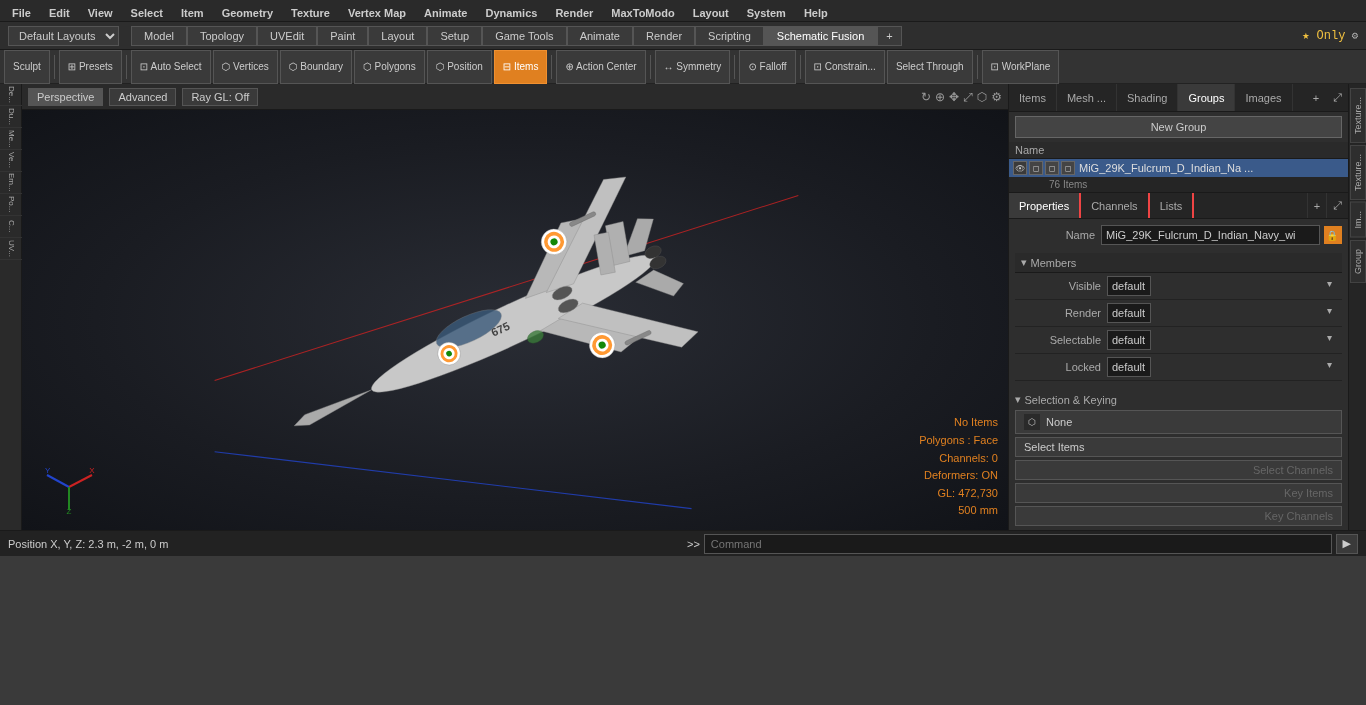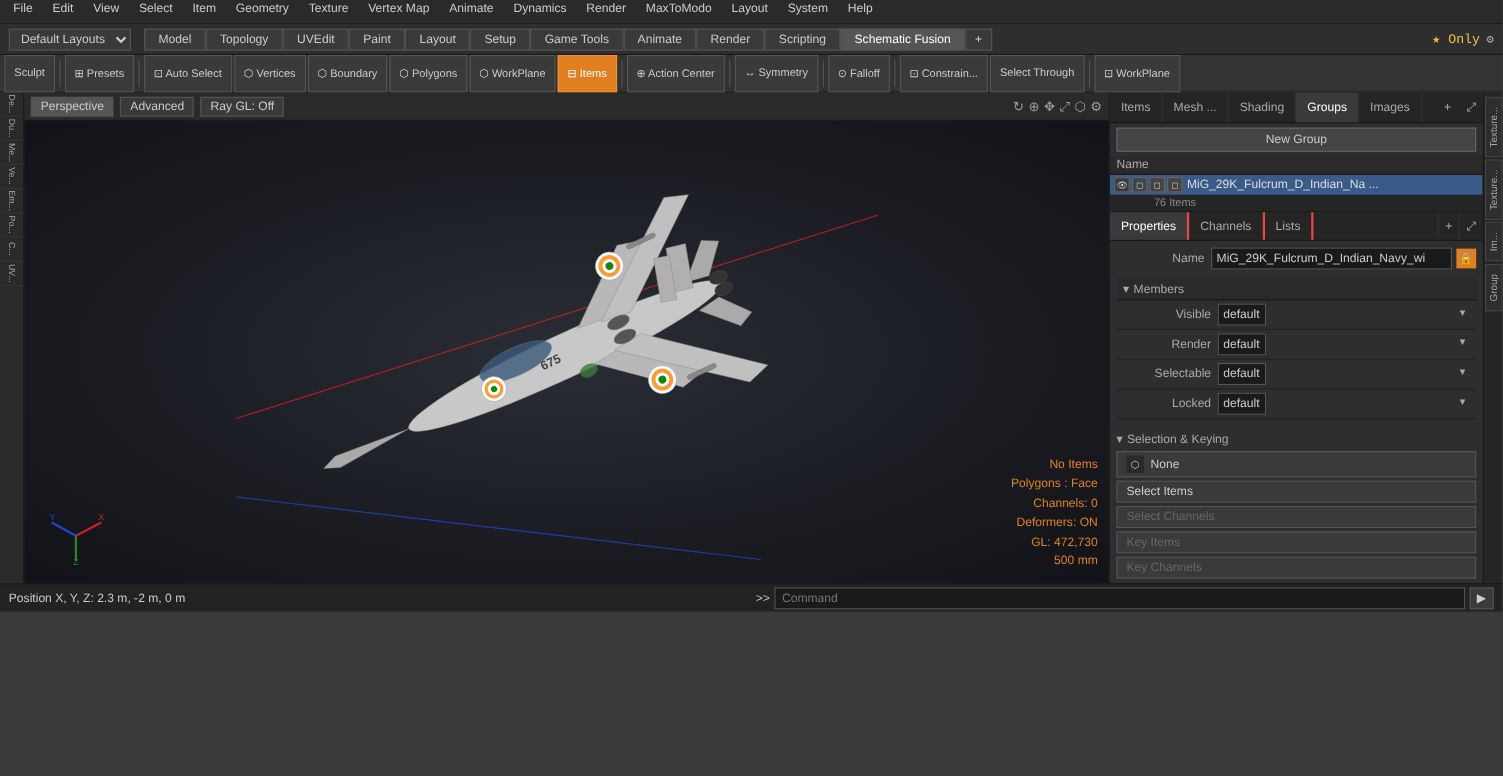--- a/index.html
+++ b/index.html
@@ -1,19 +1,19 @@
 <!DOCTYPE html>
 <html><head>
   <meta charset="utf-8">
   <style>
     * { box-sizing: border-box; margin: 0; padding: 0; }
     body { background: #3a3a3a; color: #ccc; font-family: 'Segoe UI', Arial, sans-serif; font-size: 11px; overflow: hidden; width: 1366px; height: 705px; }
 
     
-    #menu-bar { background: #2a2a2a; height: 22px; display: flex; align-items: flex-start; padding: 0 4px; gap: 2px; border-bottom: 1px solid #1a1a1a; }
+    #menu-bar { background: #2a2a2a; height: 22px; display: flex; align-items: flex-end; padding: 0 4px; gap: 2px; border-bottom: 1px solid #1a1a1a; font-weight: bold; }
     .menu-item { padding: 2px 8px; cursor: pointer; color: #ccc; font-size: 11px; }
 
     
     #layout-bar { background: #2e2e2e; height: 28px; display: flex; align-items: center; padding: 0 8px; gap: 4px; border-bottom: 1px solid #1a1a1a; }
     .layout-dropdown { background: #3a3a3a; border: 1px solid #555; color: #ccc; padding: 2px 6px; font-size: 11px; height: 20px; cursor: pointer; }
     .layout-tabs { display: flex; gap: 0; margin-left: 8px; }
     .layout-tab { padding: 3px 12px; background: #3a3a3a; border: 1px solid #555; color: #ccc; font-size: 11px; cursor: pointer; }
     .layout-tab.active { background: #555; color: #fff; }
     .layout-plus { padding: 3px 8px; background: #3a3a3a; border: 1px solid #555; color: #ccc; cursor: pointer; }
     .layout-star { color: #f0c040; font-size: 12px; margin-left: auto; }
@@ -89,21 +89,21 @@
     .prop-row-label { color: #aaa; font-size: 11px; width: 80px; text-align: right; margin-right: 6px; }
     .prop-select { flex: 1; background: #1a1a1a; border: 1px solid #555; color: #ccc; font-size: 11px; padding: 1px 4px; height: 20px; cursor: pointer; appearance: none; -webkit-appearance: none; }
     .prop-select-wrap { flex: 1; position: relative; }
     .prop-select-wrap::after { content: '▾'; position: absolute; right: 4px; top: 2px; color: #aaa; font-size: 10px; pointer-events: none; }
 
     
     #sel-keying { padding: 4px 6px; }
     .sel-keying-header { color: #aaa; font-size: 11px; padding: 2px 0 4px 0; display: flex; align-items: center; gap: 4px; cursor: pointer; }
     .keying-grid { display: grid; grid-template-columns: 1fr; gap: 3px; }
     .keying-btn { background: #3a3a3a; border: 1px solid #555; color: #ccc; font-size: 11px; padding: 3px 8px; cursor: pointer; text-align: center; display: flex; align-items: center; gap: 6px; }
-    .keying-btn.disabled { color: #666; cursor: default; }
+    .keying-btn.disabled { color: #666; cursor: default; justify-content: flex-end; }
     .keying-icon { width: 16px; height: 16px; background: #555; display: inline-flex; align-items: center; justify-content: center; font-size: 9px; }
     .keying-icon.diamond { background: #2a2a2a; }
 
     
     #right-side-tabs { width: 18px; background: #252525; border-left: 1px solid #1a1a1a; display: flex; flex-direction: column; align-items: center; padding-top: 4px; gap: 2px; }
     .right-tab { writing-mode: vertical-lr; text-orientation: mixed; transform: rotate(180deg); font-size: 9px; color: #aaa; padding: 8px 2px; cursor: pointer; background: #2e2e2e; border: 1px solid #444; width: 16px; text-align: center; white-space: nowrap; }
 
     
     #status-bar { background: #222; height: 26px; display: flex; align-items: center; padding: 0 8px; border-top: 1px solid #1a1a1a; gap: 8px; }
     #status-text { color: #ccc; font-size: 11px; flex: 1; }
@@ -164,21 +164,21 @@
 
 <div id="toolbar">
   <div class="toolbar-btn">Sculpt</div>
   <div class="toolbar-sep"></div>
   <div class="toolbar-btn">⊞ Presets</div>
   <div class="toolbar-sep"></div>
   <div class="toolbar-btn">⊡ Auto Select</div>
   <div class="toolbar-btn">⬡ Vertices</div>
   <div class="toolbar-btn">⬡ Boundary</div>
   <div class="toolbar-btn">⬡ Polygons</div>
-  <div class="toolbar-btn">⬡ WorkPlane</div>
+  <div class="toolbar-btn">⬡ Position</div>
   <div class="toolbar-btn active">⊟ Items</div>
   <div class="toolbar-sep"></div>
   <div class="toolbar-btn">⊕ Action Center</div>
   <div class="toolbar-sep"></div>
   <div class="toolbar-btn">↔ Symmetry</div>
   <div class="toolbar-sep"></div>
   <div class="toolbar-btn">⊙ Falloff</div>
   <div class="toolbar-sep"></div>
   <div class="toolbar-btn">⊡ Constrain...</div>
   <div class="toolbar-btn">Select Through</div>

